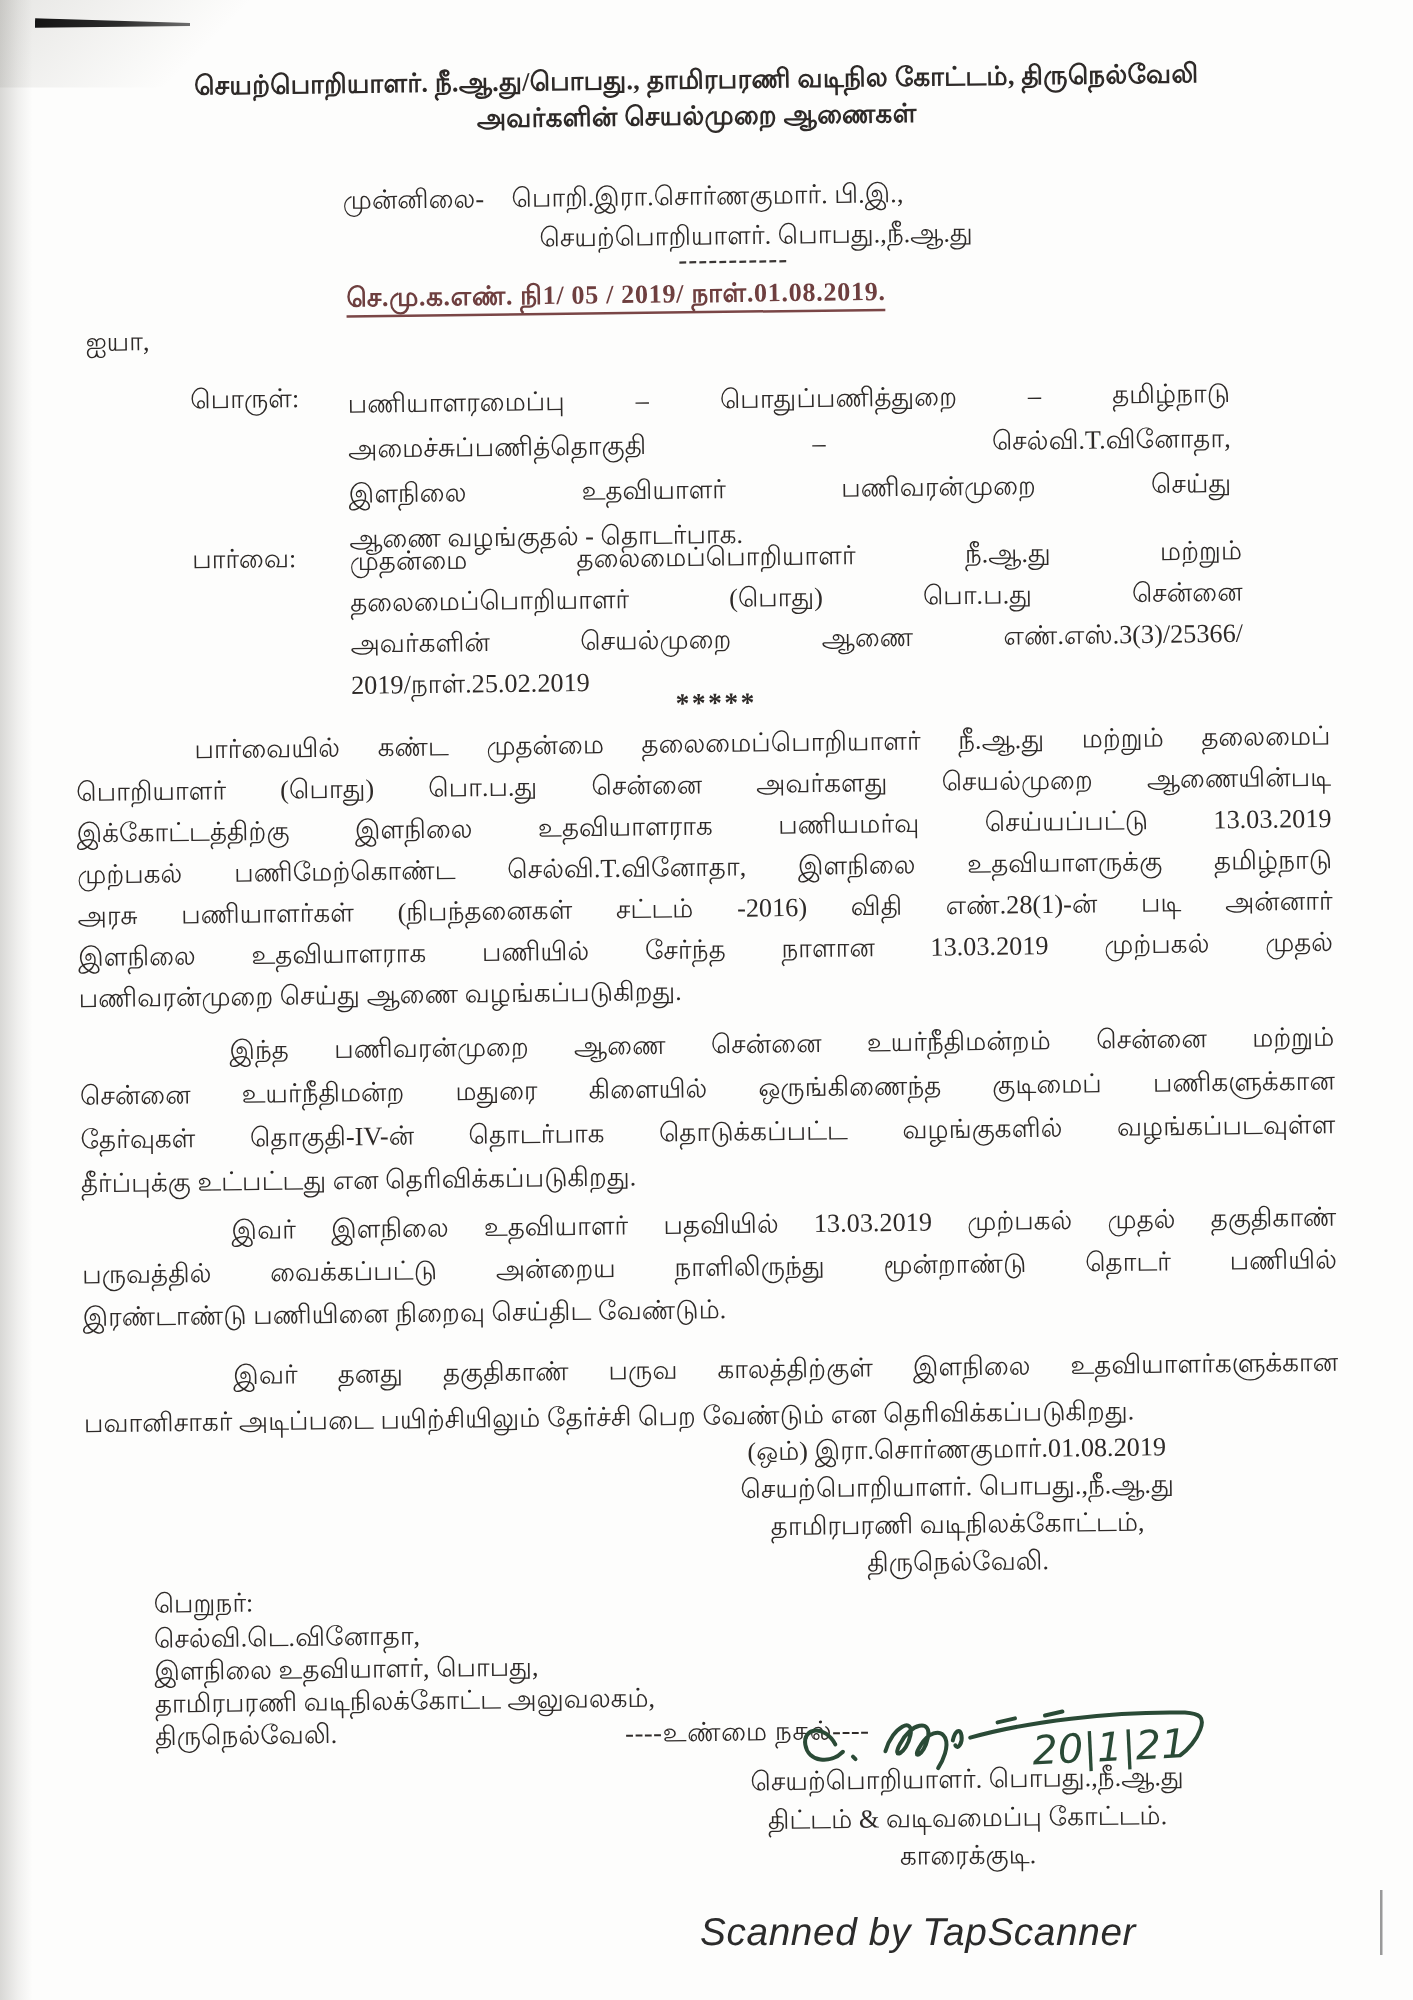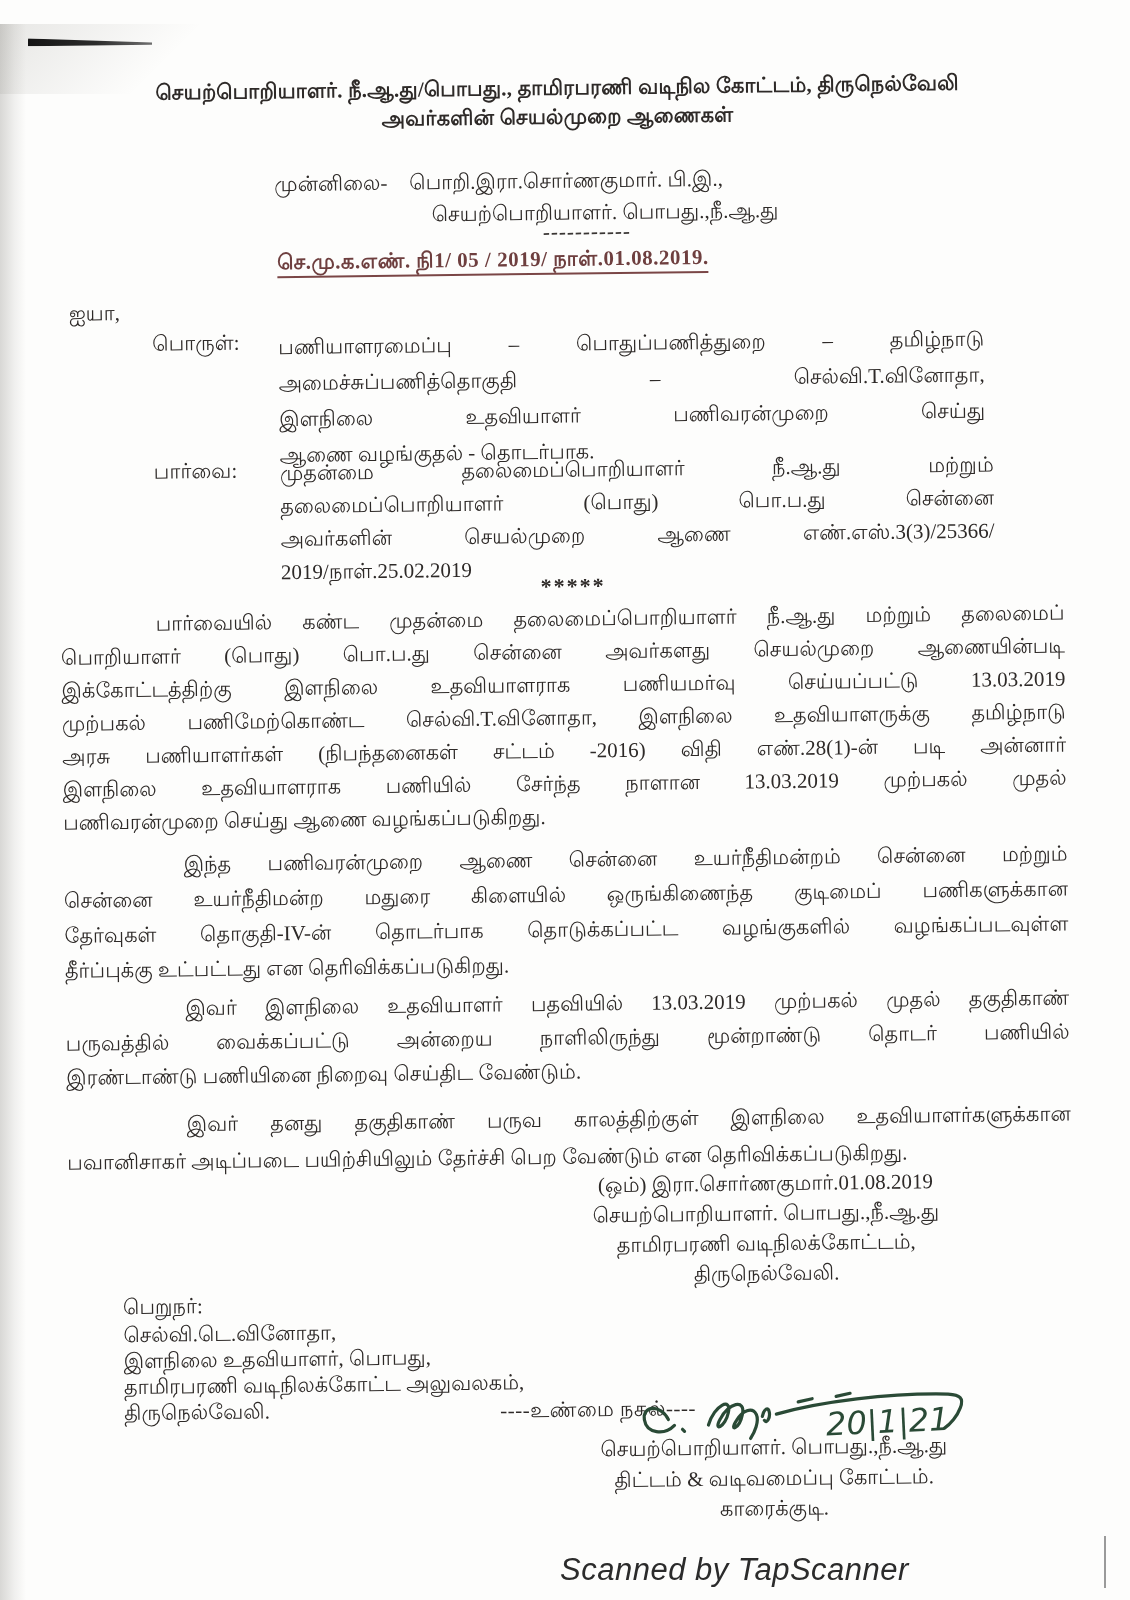--- a/index.html
+++ b/index.html
@@ -2,21 +2,21 @@
 <html><head>
 <meta charset="utf-8">
 <style>
   html,body{margin:0;padding:0;}
   body{
     width:1130px;height:1600px;position:relative;overflow:hidden;
     background:#fdfdfc;
     font-family:"Liberation Serif","DejaVu Serif",serif;
     color:#2e2a28;
   }
-  .page{position:absolute;inset:0;margin-top:24px;}
+  .page{position:absolute;inset:0;}
   .tilt{position:absolute;inset:0;transform:rotate(-0.7deg);transform-origin:55% 45%;}
   .abs{position:absolute;}
   .t{font-size:21px;line-height:1.25;}
   
   .left-shade{
     position:absolute;left:0;top:0;width:26px;height:1600px;
     background:linear-gradient(to right, rgba(120,118,112,0.28), rgba(120,118,112,0.10) 55%, rgba(120,118,112,0));
   }
   .corner-shade{
     position:absolute;left:0;top:0;width:220px;height:70px;
@@ -37,21 +37,21 @@
   
   .presence-label{left:281px;top:143px;}
   .presence-lines{left:416px;top:143px;width:420px;}
   .presence-lines .pl2{margin-left:22px;margin-top:6px;}
   .divider{left:528px;top:194px;width:130px;text-align:center;letter-spacing:1px;font-weight:700;color:#3a3634;}
   
   .refno{
     left:283px;top:221px;color:#6e3f3f;font-weight:700;
     border-bottom:2px solid #7a4646;padding-bottom:1px;letter-spacing:.5px;
   }
-  .salutation{left:74px;top:270px;text-align:right;}
+  .salutation{left:74px;top:254px;text-align:right;}
   
   .sec-label{left:157px;width:110px;}
   .subject-label{top:301px;}
   .subject-block{left:283px;top:301px;width:706px;}
   .subject-block .line{line-height:36px;}
   .reference-label{top:429px;}
   .reference-block{left:283px;top:429px;width:714px;}
   .reference-block .line{line-height:33px;}
   .stars{left:510px;top:548px;width:130px;text-align:center;font-weight:700;letter-spacing:2px;font-size:22px;}
   

